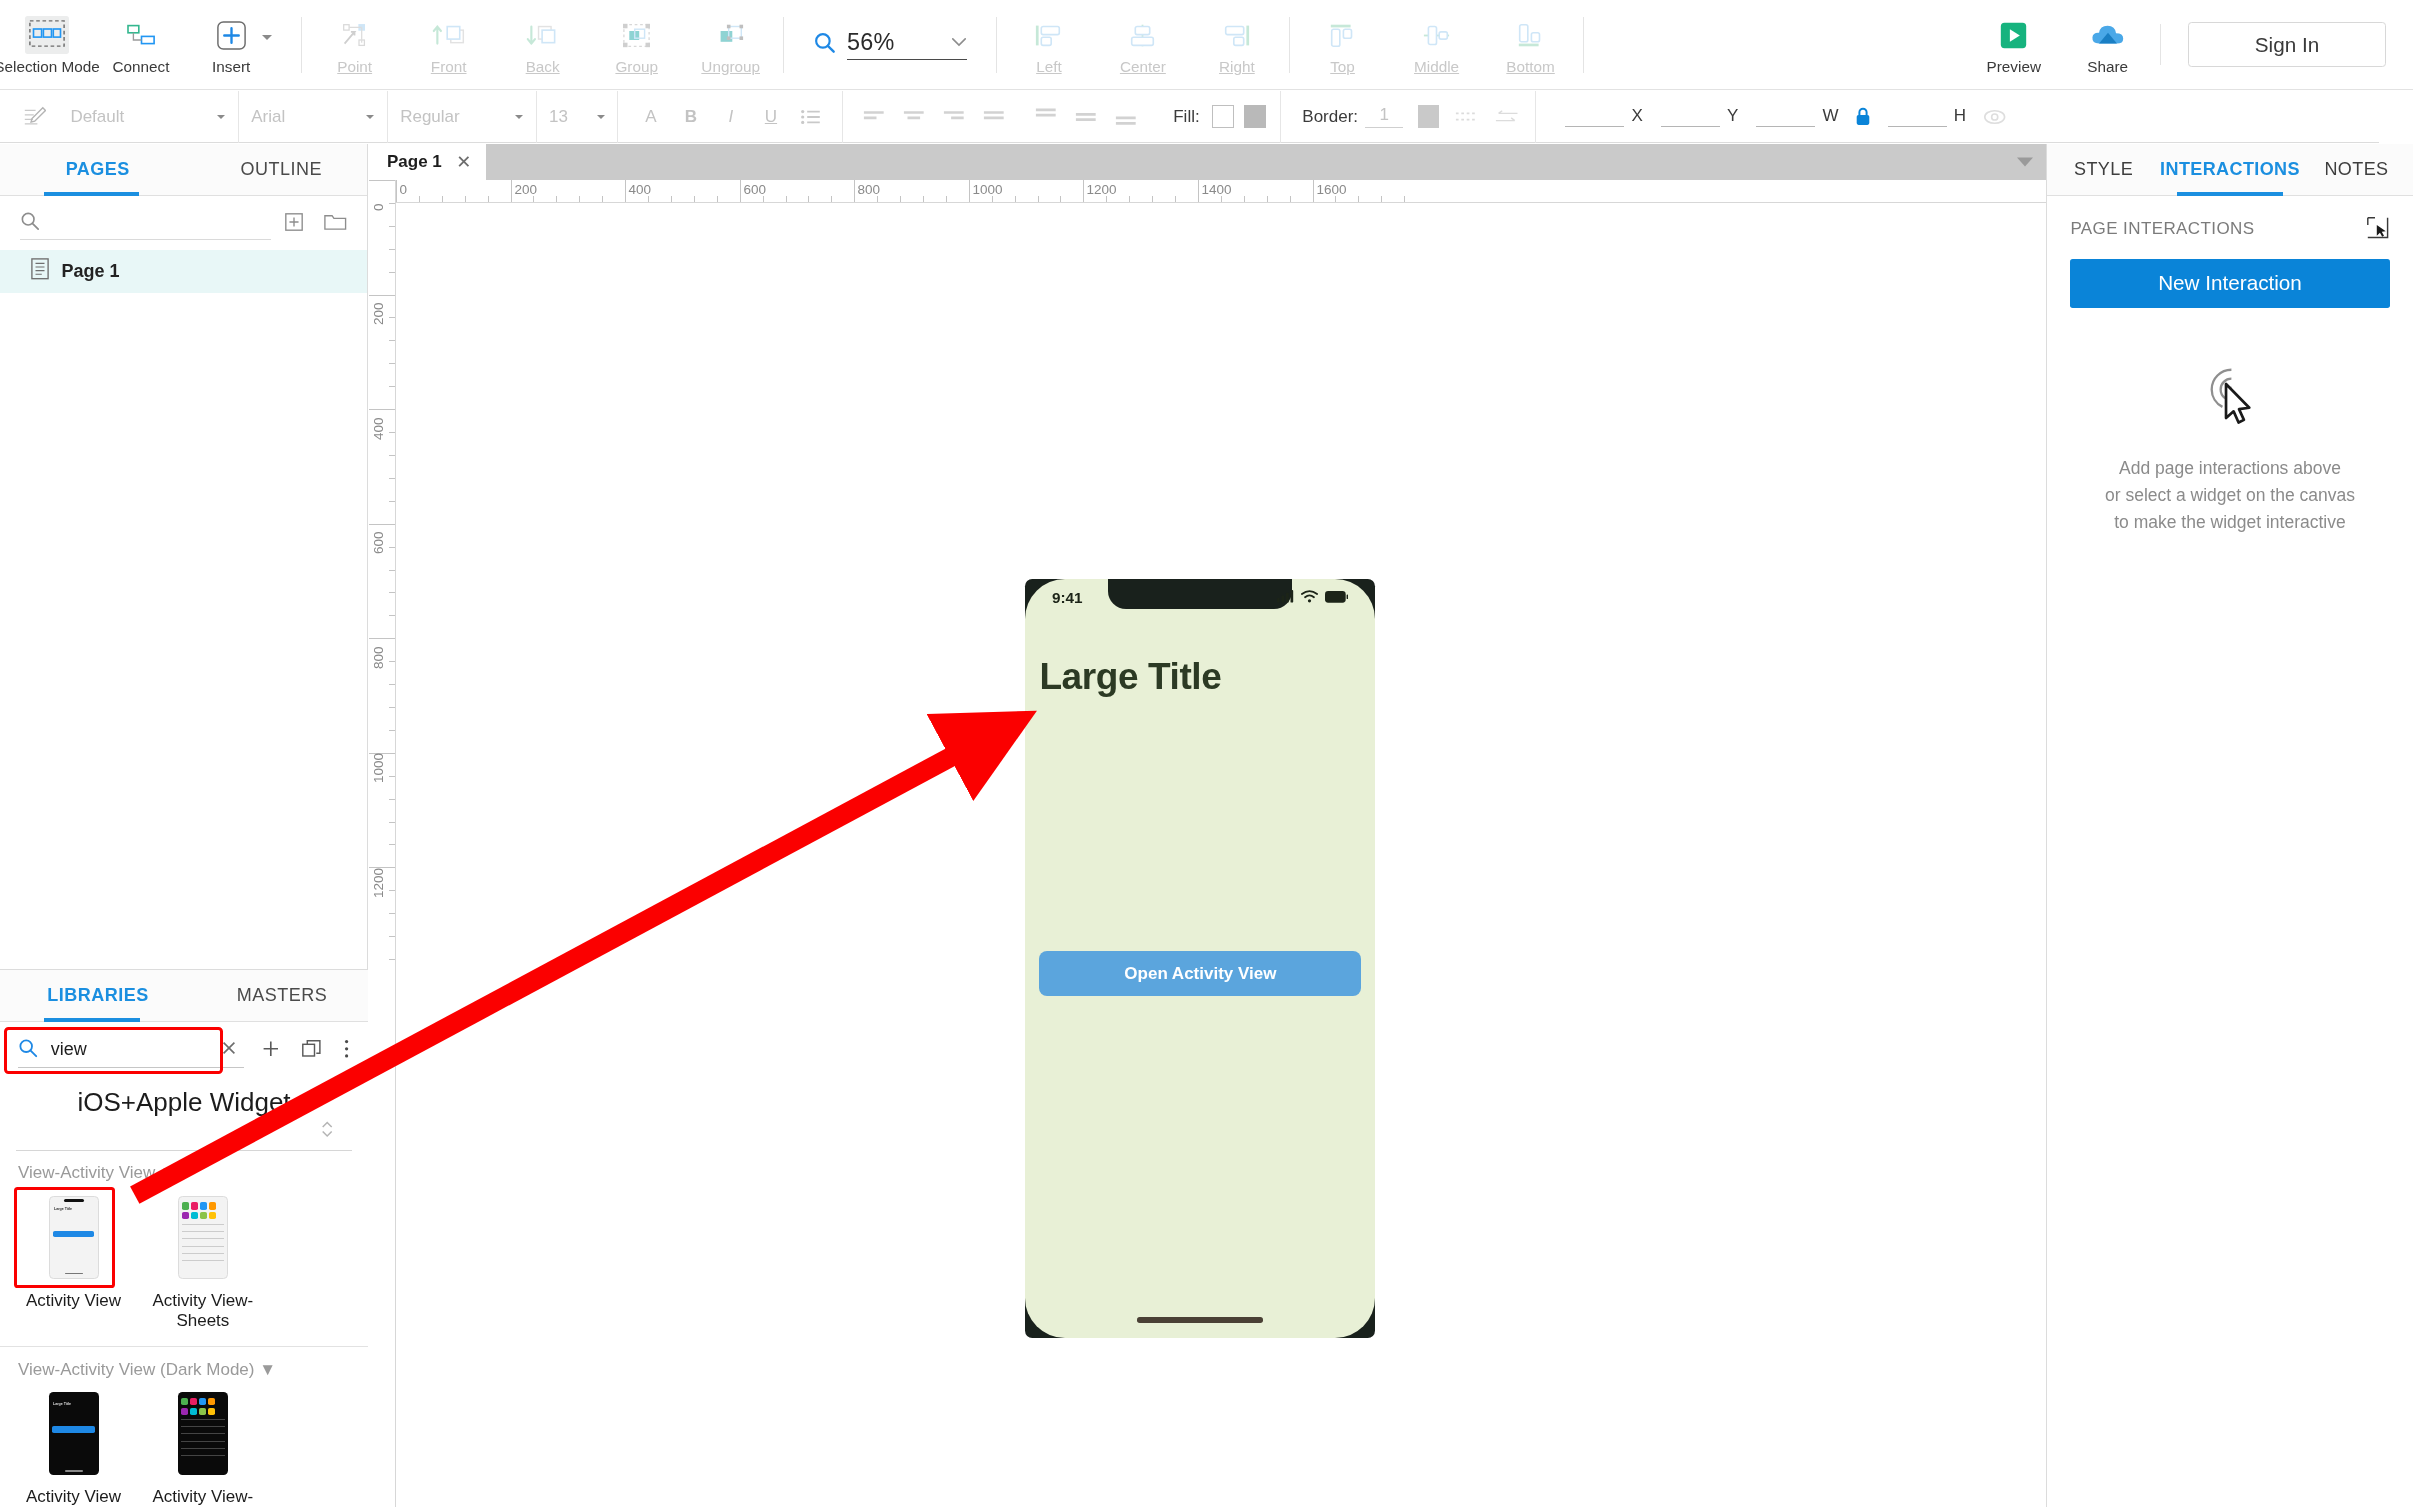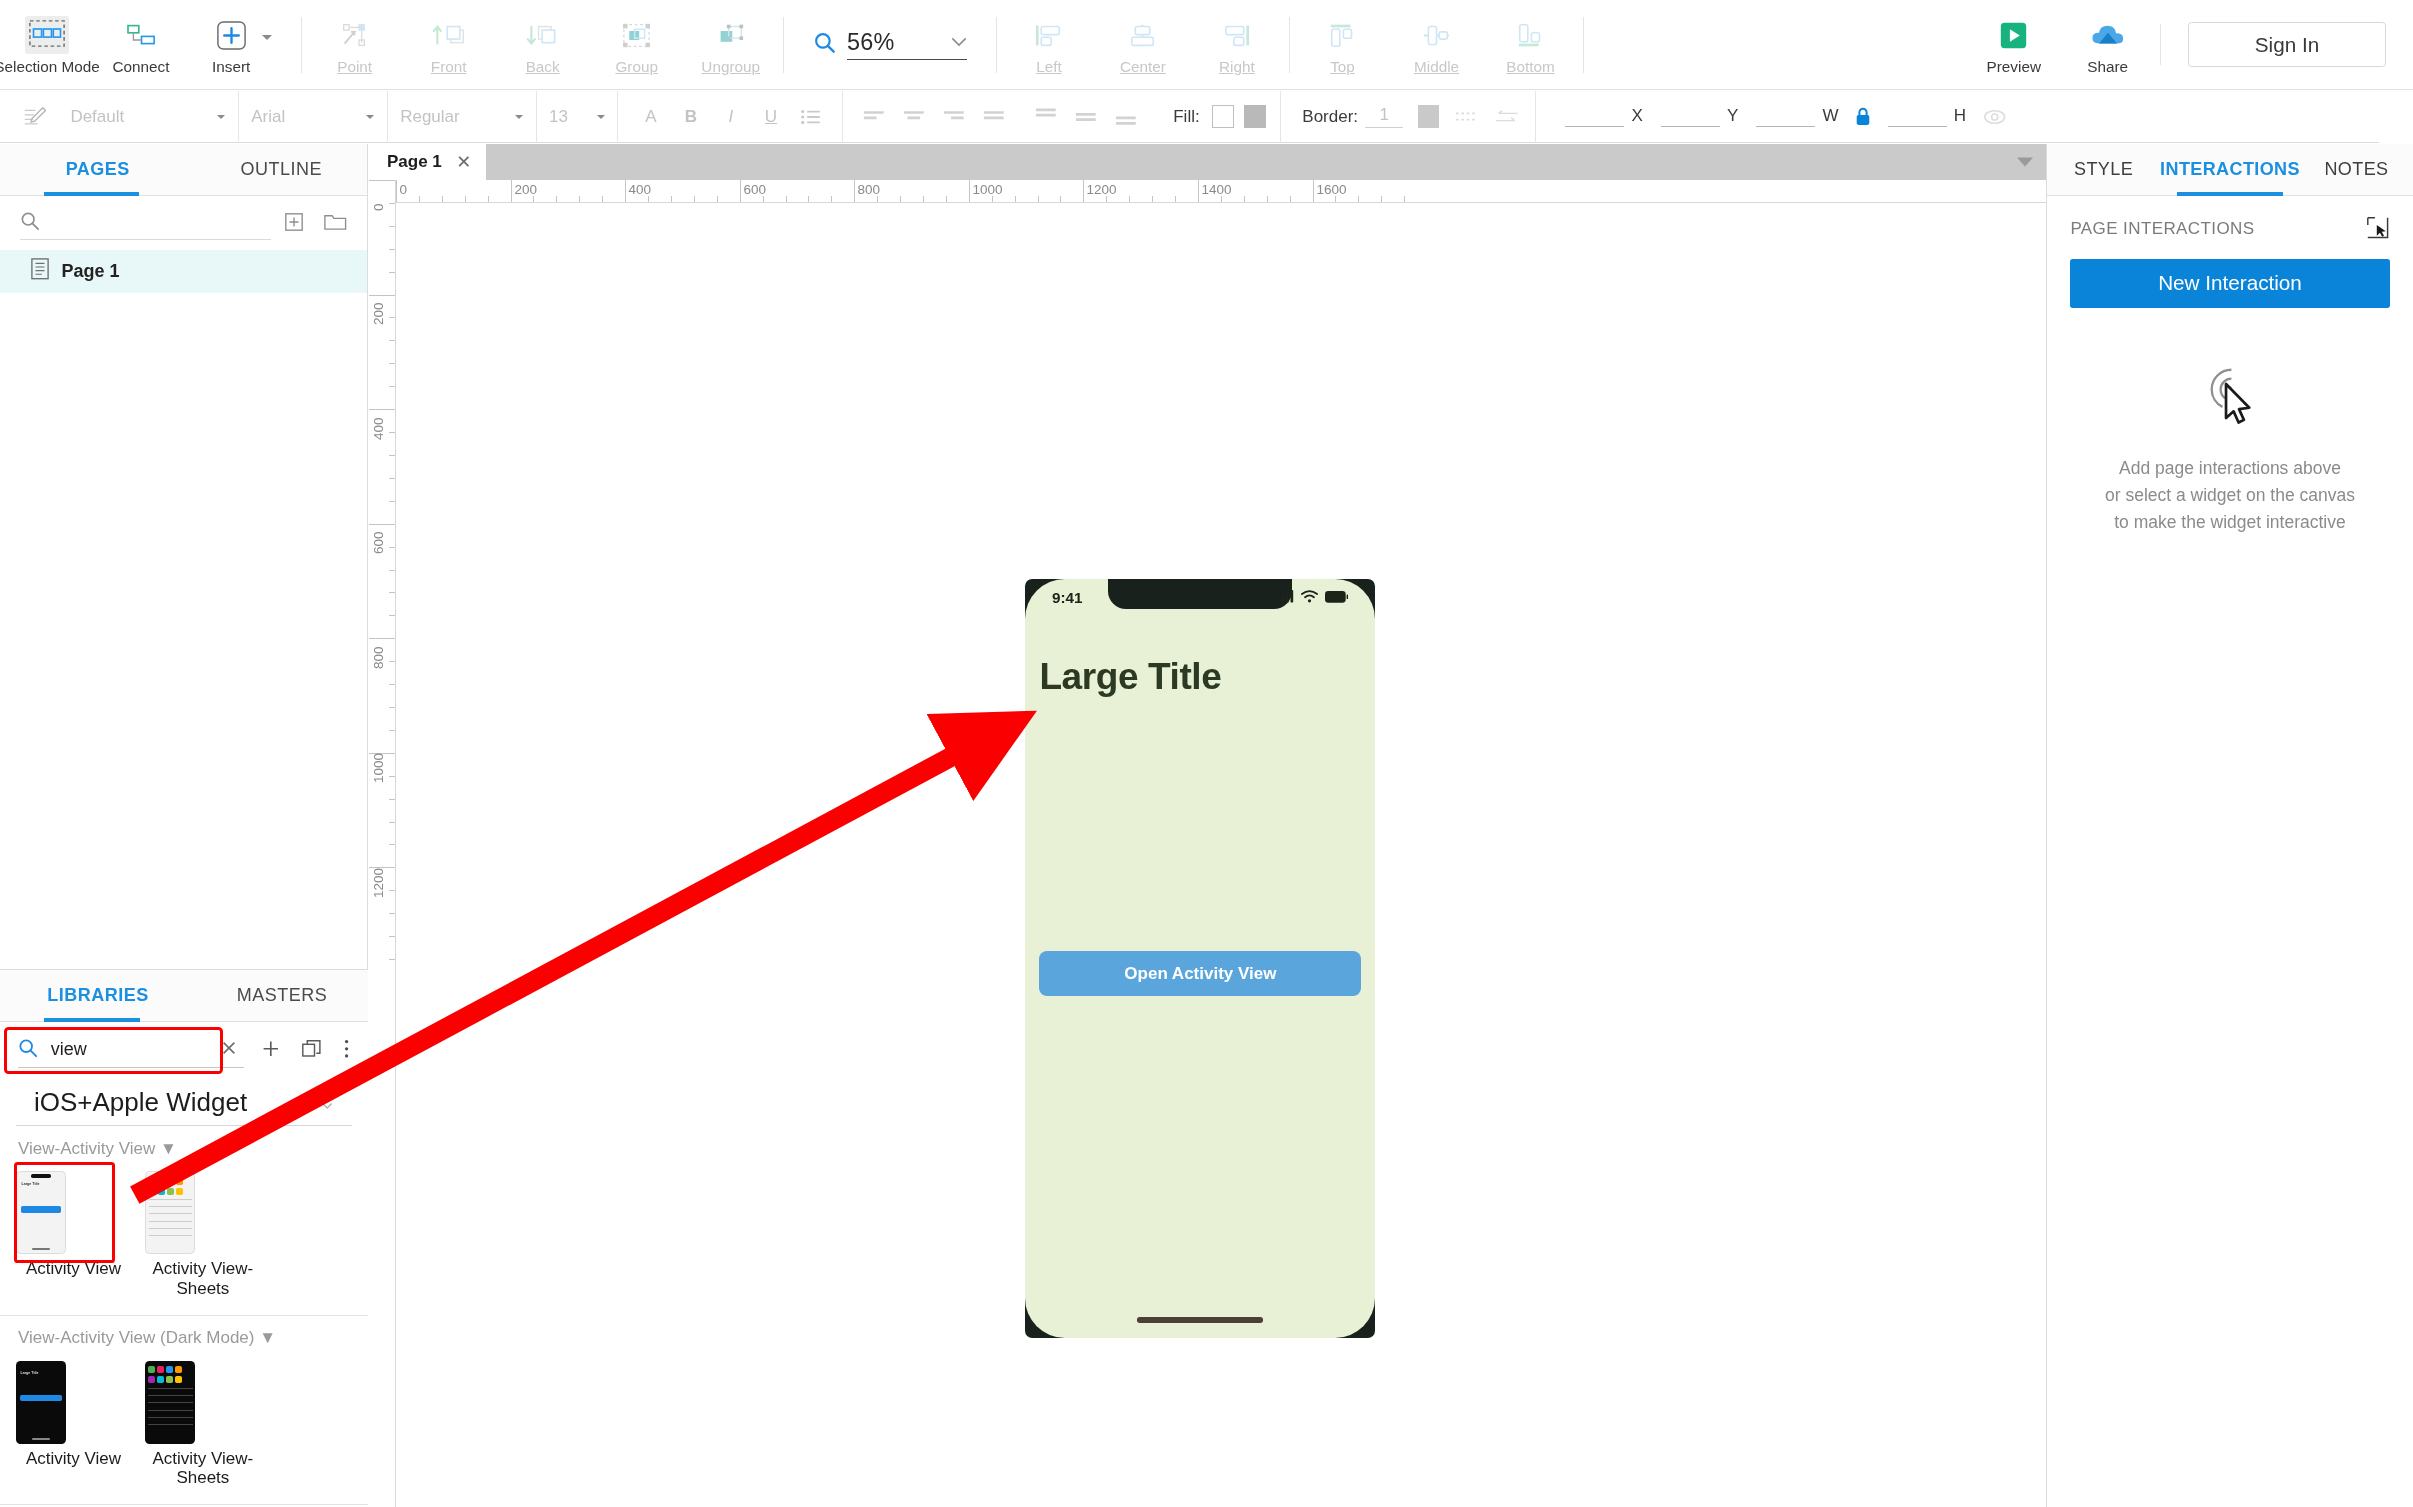--- a/index.html
+++ b/index.html
@@ -97,26 +97,26 @@
   .lib-search {
     flex:1; height:36px; border-bottom:0.9px solid #c6c6c6; display:flex; align-items:center; gap:10.8px;
   }
   .lib-search input { border:0;outline:0;background:transparent;font-size:18px;color:#1d1d1d;width:100%;font-family:"Liberation Sans",sans-serif; }
   .redbox {
     position:absolute; left:3.6px; top:5.4px; width:219px; height:47px;
     border:3.6px solid #fb0000; border-radius:4.5px; pointer-events:none;
   }
   .libtitle {
     display:flex; align-items:center; padding:9px 18px 7.2px 18px;
-    border-bottom:0.9px solid #d6d6d6; margin:0 16px;
+    border-bottom:0.9px solid #d6d6d6; margin:0 16px;flex-direction:column;
   }
   .libtitle .t { font-size:26px; color:#1c1c1c; }
   .cat { font-size:17px; color:#9a9a9a; padding:12.6px 18px 5.4px 18px; }
   .grid { display:flex; padding:0 16px; gap:14.4px; }
-  .cell { width:115px; display:flex; flex-direction:column; gap:5px; position:relative; padding:7.2px 0 5.4px; cursor:pointer; }
+  .cell { width:115px; display:flex; flex-direction:column; align-items:center; gap:12px; position:relative; padding:7.2px 0 5.4px; cursor:pointer; }
   .cell .cap { font-size:17px; color:#1c1c1c; text-align:center; line-height:1.15; }
   .thumb { width:50px; height:83px; border-radius:4.5px; overflow:hidden; position:relative; }
   .thumb.light { background:#f3f3f3; border:0.9px solid #dcdcdc; }
   .thumb.dark { background:#0a0a0a; }
   .redbox2 { position:absolute; left:-1.8px; top:-1.8px; width:101px; height:101px; border:3.6px solid #fb0000; border-radius:3.6px; pointer-events:none; }
   .divline { height:0.9px; background:#e2e2e2; margin:10.8px 0 0 0; }
 
   
   .canvasarea { position:absolute; left:369px; top:144px; right:367px; bottom:0; background:#fff; }
   .pagetabbar { height:36px; background:#cacaca; display:flex; align-items:stretch; position:relative; }

